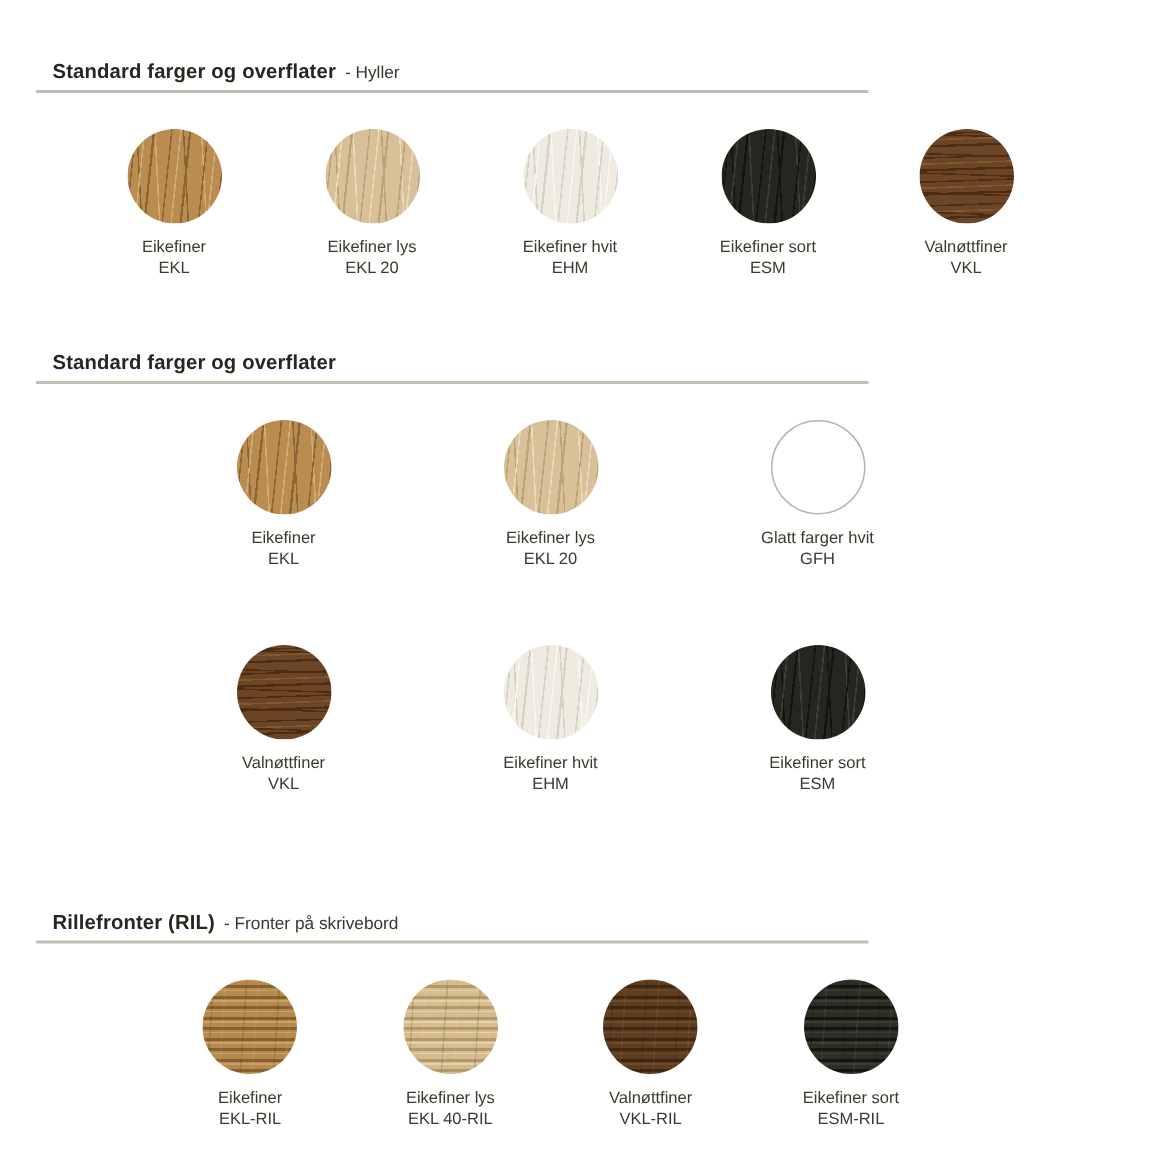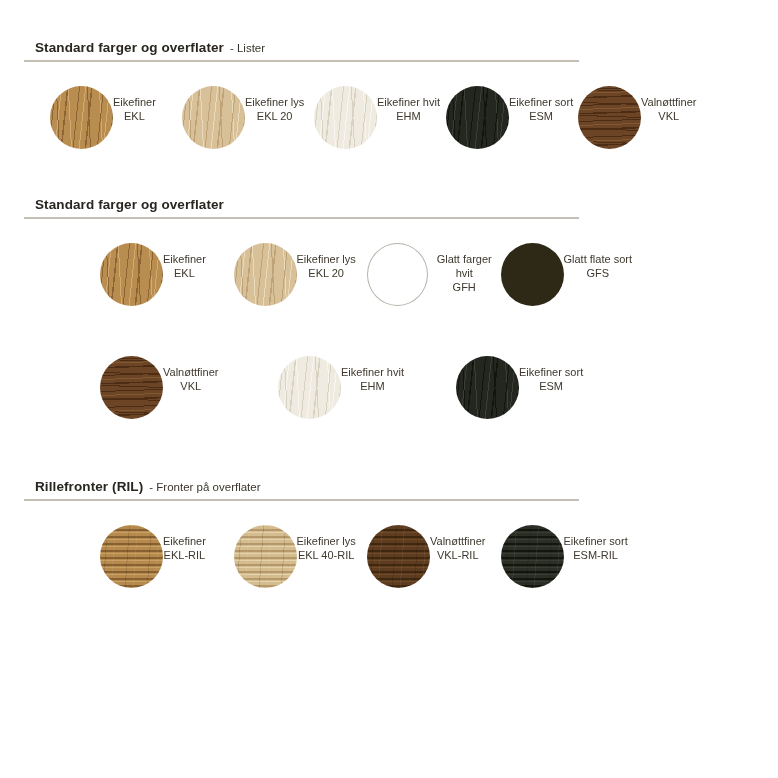--- a/index.html
+++ b/index.html
@@ -29,32 +29,32 @@
     color: var(--subtitle-color, #3a352c);
   }
   .section-rule {
     height: 2px;
     background: var(--rule-color, #c3bfb5);
     margin: 5px 37px 0 24px;
   }
 
   .sec-1 { padding-top: 40px; }
   .sec-2 { margin-top: 48px; }
-  .sec-3 { margin-top: 60px; }
+  .sec-3 { margin-top: 77px; }
 
   .swatch-row { display: flex; margin-top: 24px; }
   .swatch-row + .swatch-row { margin-top: 50px; }
   .cols-5 { margin-left: 50px;  width: 660px; }
   .cols-4 { margin-left: 100px; width: 534px; }
 
   .swatch {
     flex: 1 1 0;
     display: flex;
-    flex-direction: row;
-    align-items: flex-start;
+    flex-direction: column;
+    align-items: center;
   }
   .circle {
     width: 63px; height: 63px;
     border-radius: 50%;
     background-color: var(--base, #ccc);
   }
   .labels {
     margin-top: 9px;
     text-align: center;
     font-size: 11px;
@@ -110,21 +110,21 @@
         var(--grain) 4px 6px, var(--base) 6px 7px);
   }
 </style>
 </head>
 <body>
 
 <div class="page" id="page-root">
   <div class="section sec-1">
     <div class="section-head">
       <span class="section-title">Standard farger og overflater</span>
-      <span class="section-subtitle">- Lister</span>
+      <span class="section-subtitle">- Hyller</span>
     </div>
     <div class="section-rule"></div>
     <div>
         <div class="swatch-row cols-5">
   <div class="swatch">
     <div class="circle pat-grain-v" style="--base: #b98c4f; --grain: #8d6534; --light: #d2ab72;"></div>
     <div class="labels">
       <div>Eikefiner</div>
       <div>EKL</div>
     </div>
@@ -189,27 +189,20 @@
   </div>
 
   <div class="swatch">
     <div class="circle pat-outline" style="--base: #ffffff; --edge: #b7b3a9;"></div>
     <div class="labels">
       <div>Glatt farger hvit</div>
       <div>GFH</div>
     </div>
   </div>
 
-  <div class="swatch">
-    <div class="circle pat-plain" style="--base: #2e2816;"></div>
-    <div class="labels">
-      <div>Glatt flate sort</div>
-      <div>GFS</div>
-    </div>
-  </div>
 </div>
         <div class="swatch-row cols-4">
   <div class="swatch">
     <div class="circle pat-grain-h" style="--base: #6b4525; --grain: #4c2d13; --light: #81582f;"></div>
     <div class="labels">
       <div>Valnøttfiner</div>
       <div>VKL</div>
     </div>
   </div>
 
@@ -229,21 +222,21 @@
       <div>ESM</div>
     </div>
   </div>
 </div>
       </div>
   </div>
 
   <div class="section sec-3">
     <div class="section-head">
       <span class="section-title">Rillefronter (RIL)</span>
-      <span class="section-subtitle">- Fronter på overflater</span>
+      <span class="section-subtitle">- Fronter på skrivebord</span>
     </div>
     <div class="section-rule"></div>
     <div>
         <div class="swatch-row cols-4">
   <div class="swatch">
     <div class="circle pat-ribbed" style="--base: #b58a4c; --grain: #876031; --light: #c9a065;"></div>
     <div class="labels">
       <div>Eikefiner</div>
       <div>EKL-RIL</div>
     </div>

